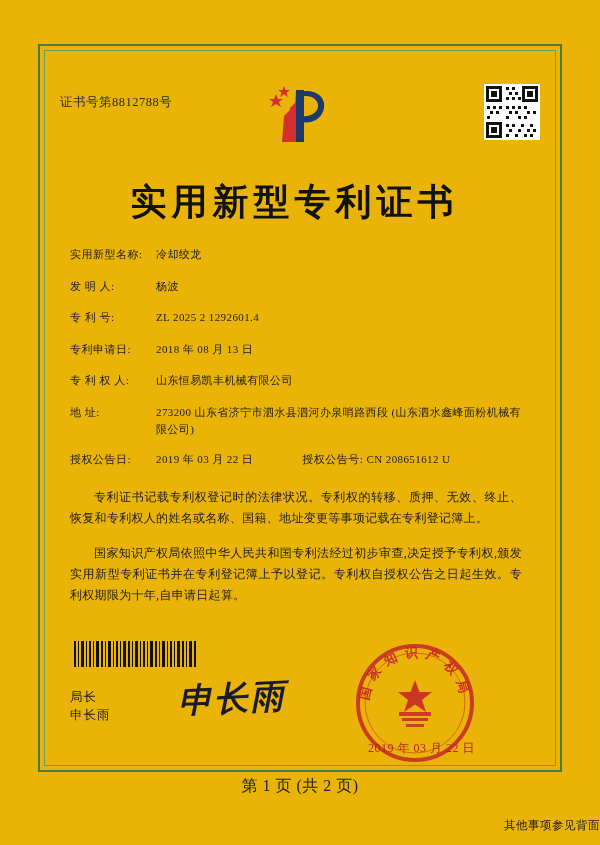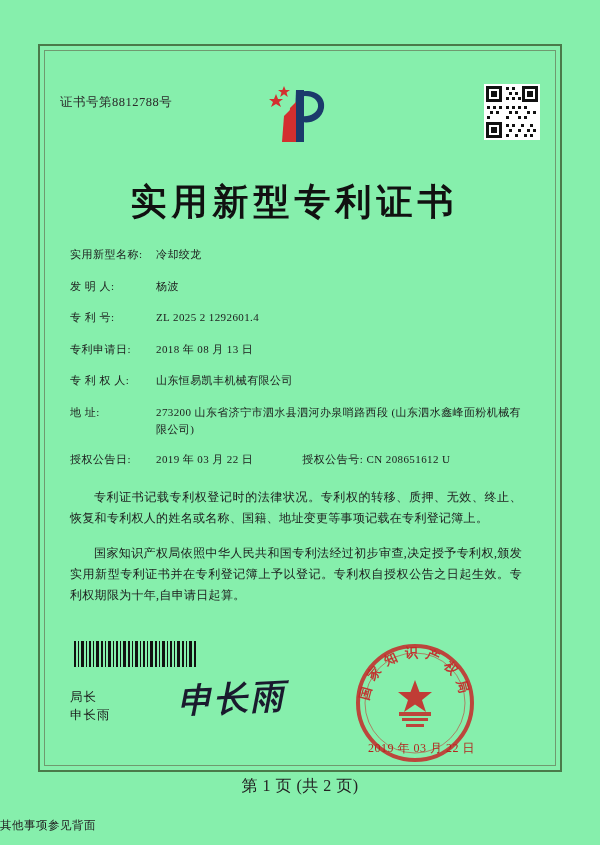--- a/index.html
+++ b/index.html
@@ -12,21 +12,21 @@
     background: #ffffff;
     font-family: "Liberation Serif", "DejaVu Serif", serif;
     color: #1a1a1a;
     overflow: hidden;
   }
 
   .certificate {
     position: relative;
     width: 600px;
     height: 845px;
-    background: #86efac;
+    background: #eab308;
   }
 
   
   .border-outer {
     position: absolute;
     left: 38px;
     top: 44px;
     width: 524px;
     height: 728px;
     border: 2px solid #4a7a4a;
@@ -204,21 +204,21 @@
     text-align: center;
     font-size: 16px;
     color: #222;
     letter-spacing: 0.5px;
   }
   .footer-note {
     position: absolute;
     left: 0;
     top: 818px;
     width: 600px;
-    text-align: left;
+    text-align: right;
     font-size: 11.5px;
     color: #222;
     letter-spacing: 0.5px;
   }
 </style>
 </head>
 <body>
 
 <div class="certificate">
 

